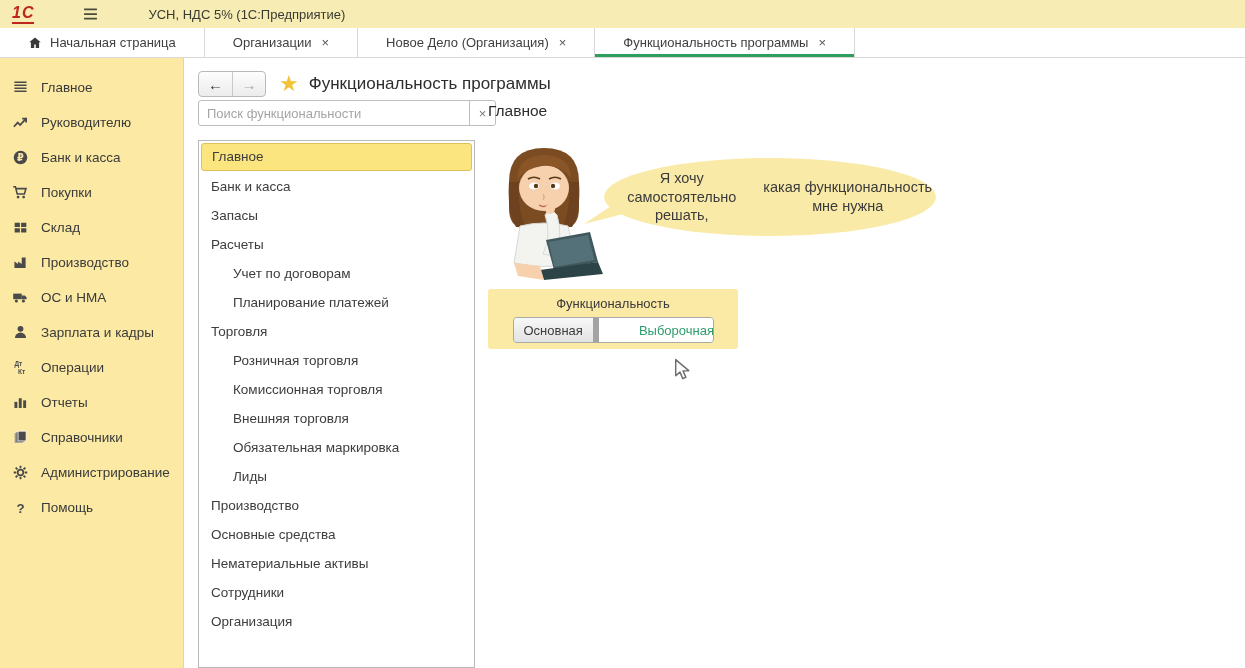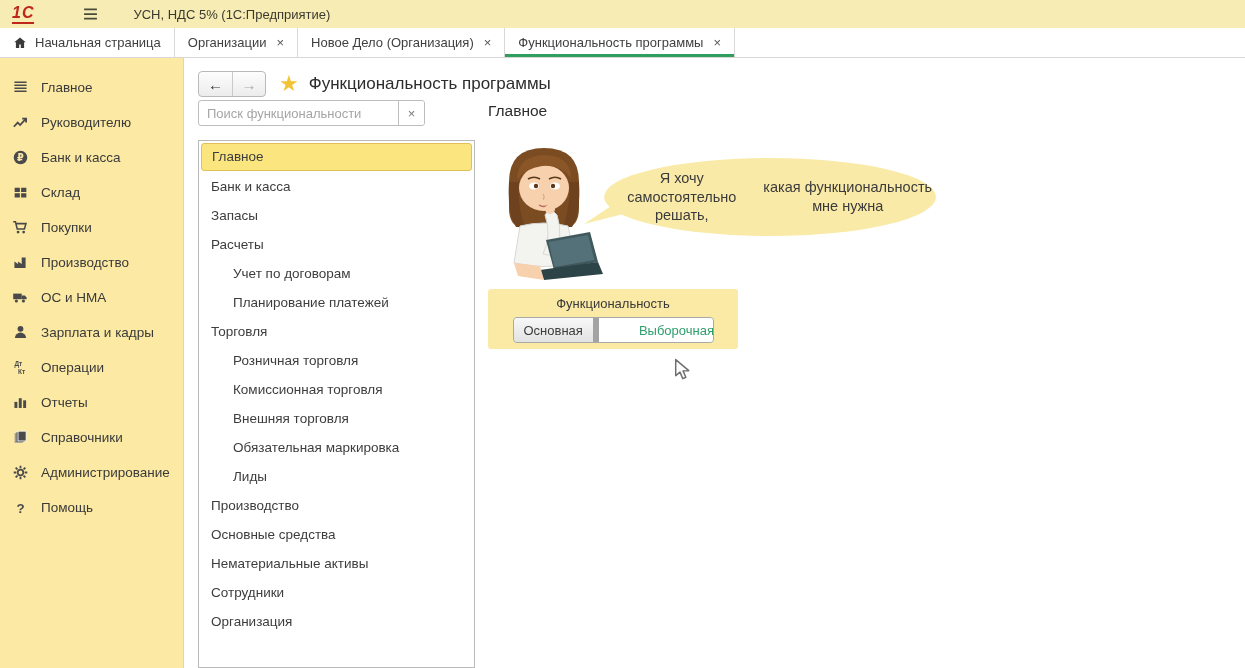--- a/index.html
+++ b/index.html
@@ -3,25 +3,25 @@
 <meta charset="utf-8">
 <style>
   * { margin:0; padding:0; box-sizing:border-box; }
   body { font-family:"Liberation Sans","DejaVu Sans",sans-serif; color:#3c3c3c; background:#888; }
   .app { width:1245px; height:668px; position:relative; background:#fff; overflow:hidden; }
 
   
   .topbar { height:28px; background:#f6ecb4; display:flex; align-items:center; padding-left:12px;gap:24px; }
   .logo { color:#c0271c; font-weight:bold; font-style:italic; font-size:16px; line-height:1; border-bottom:2px solid #c0271c; padding-bottom:1px; letter-spacing:1px; cursor:pointer; }
   .hamburger { margin-left:24px; display:flex; cursor:pointer; }
-  .win-title { margin-left:10px; font-size:13px; color:#3a3a30; }
+  .win-title { margin-left:25px; font-size:13px; color:#3a3a30; }
 
   
   .tabbar { height:30px; background:#fff; display:flex; border-bottom:1px solid #d8d8d8; }
-  .tab { position:relative; display:flex; align-items:center; padding:0 13px; border-right:1px solid #d8d8d8; font-size:13px; color:#3f3f3f; cursor:pointer; white-space:nowrap; }
+  .tab { position:relative; display:flex; align-items:center; padding:0 28px; border-right:1px solid #d8d8d8; font-size:13px; color:#3f3f3f; cursor:pointer; white-space:nowrap; }
   .tab-ico { width:14px; height:14px; margin-right:8px; }
   .tab-close { margin-left:10px; color:#555; font-size:13px; line-height:1; cursor:pointer; }
   .tab.active::after { content:""; position:absolute; left:0; right:0; bottom:0; height:3px; background:#2f9e5f; }
 
   .body { display:flex; height:610px; }
 
   
   .sidebar { width:183px; background:#fbe9a4; padding-top:12px; flex-shrink:0; }
   .side-item { display:flex; align-items:center; height:35px; padding-left:12px; font-size:13.5px; color:#3a3a3a; cursor:pointer; }
   .side-ico { width:17px; height:17px; margin-right:12px; flex-shrink:0; }
@@ -30,21 +30,21 @@
   .main { flex:1; position:relative; background:#fff; border-left:1px solid #d4d4d4; }
 
   .nav-row { position:absolute; left:14px; top:13px; display:flex; align-items:center; }
   .nav-group { display:flex; border:1px solid #b9b9b9; border-radius:4px; overflow:hidden; background:linear-gradient(#fdfdfd,#ececec); }
   .nav-btn { width:33px; height:24px; border:none; background:transparent; font-size:15px; color:#333; font-family:inherit; cursor:pointer; }
   .nav-btn + .nav-btn { border-left:1px solid #c9c9c9; }
   .nav-btn.fwd { color:#a8a8a8; }
   .star { color:#f2c335; font-size:22px; margin:0 10px 0 13px; cursor:pointer; line-height:1; }
   .page-title { font-size:17px; color:#2d2d2d; }
 
-  .search-row { position:absolute; left:14px; top:42px; width:227px; height:26px; display:flex; border:1px solid #bdbdbd; border-radius:3px; background:#fff; }
+  .search-row { position:absolute; left:14px; top:42px; width:298px; height:26px; display:flex; border:1px solid #bdbdbd; border-radius:3px; background:#fff; }
   .search-input { flex:1; border:none; outline:none; padding:0 8px; font-size:13px; color:#333; font-family:inherit; min-width:0; background:transparent; }
   .search-input::placeholder { color:#a5a5a5; }
   .search-clear { width:26px; border:none; border-left:1px solid #bdbdbd; background:#fff; color:#777; font-size:13px; cursor:pointer; border-radius:0 3px 3px 0; }
 
   .feature-list { position:absolute; left:14px; top:82px; width:277px; bottom:0; border:1px solid #b9b9b9; background:#fff; padding-top:2px; overflow:hidden; }
   .list-item { height:29px; line-height:29px; padding-left:12px; font-size:13.5px; color:#3d3d3d; cursor:pointer; white-space:nowrap; }
   .list-item.indent { padding-left:34px; }
   .list-item.selected { background:#fbe57f; border:1px solid #dfc05a; border-radius:3px; margin:0 2px 1px 2px; padding-left:10px; height:28px; line-height:26px; }
 
   .section-heading { position:absolute; left:304px; top:44px; font-size:15.5px; color:#2d2d2d; }
@@ -116,31 +116,31 @@
         </div>
         <div class="side-item">
           <svg class="side-ico" viewBox="0 0 14 14">
             <circle cx="7" cy="7" r="5.6" fill="#4a4a4a"></circle>
             <text x="7" y="9.8" font-size="8" fill="#fbe9a4" text-anchor="middle" font-weight="bold">₽</text>
           </svg>
           <span class="side-label">Банк и касса</span>
         </div>
         <div class="side-item">
           <svg class="side-ico" viewBox="0 0 14 14">
-            <path d="M2.2 3h4.3v3.6H2.2zM7.5 3h4.3v3.6H7.5zM2.2 7.6h4.3v3.6H2.2zM7.5 7.6h4.3v3.6H7.5z" fill="#4a4a4a"></path>
-          </svg>
-          <span class="side-label">Склад</span>
-        </div>
-        <div class="side-item">
-          <svg class="side-ico" viewBox="0 0 14 14">
             <path d="M1 2.2h1.8l1.5 6h5.9l1.3-4.4H3.4" stroke="#4a4a4a" stroke-width="1.3" fill="none"></path>
             <circle cx="5" cy="10.8" r="1.15" fill="#4a4a4a"></circle>
             <circle cx="9.6" cy="10.8" r="1.15" fill="#4a4a4a"></circle>
           </svg>
           <span class="side-label">Покупки</span>
+        </div>
+        <div class="side-item">
+          <svg class="side-ico" viewBox="0 0 14 14">
+            <path d="M2.2 3h4.3v3.6H2.2zM7.5 3h4.3v3.6H7.5zM2.2 7.6h4.3v3.6H2.2zM7.5 7.6h4.3v3.6H7.5z" fill="#4a4a4a"></path>
+          </svg>
+          <span class="side-label">Склад</span>
         </div>
         <div class="side-item">
           <svg class="side-ico" viewBox="0 0 14 14">
             <path d="M2 11.5V6.2l3 2V6.2l3 2V2.8h3.2v8.7z" fill="#4a4a4a"></path>
           </svg>
           <span class="side-label">Производство</span>
         </div>
         <div class="side-item">
           <svg class="side-ico" viewBox="0 0 14 14">
             <rect x="1" y="3.8" width="7" height="4.6" fill="#4a4a4a"></rect>

